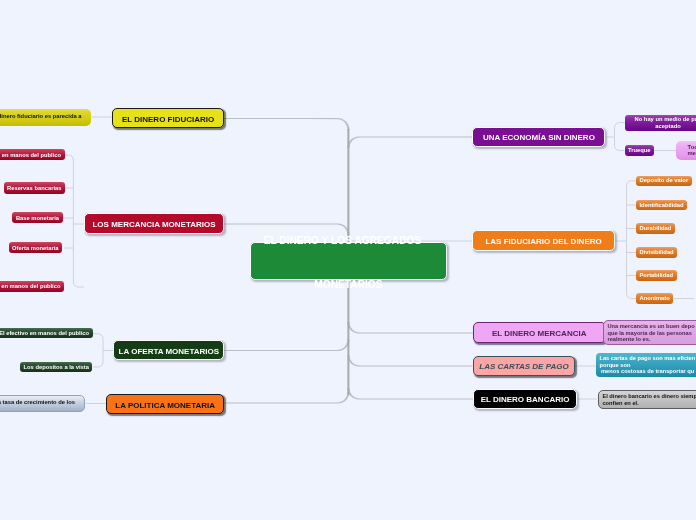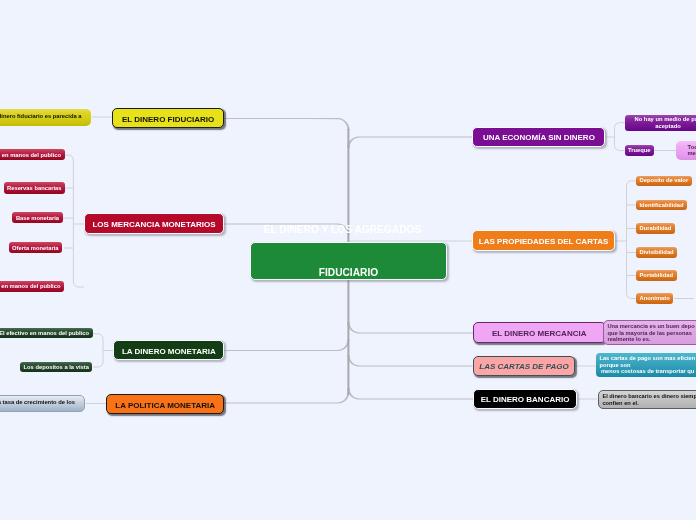--- a/index.html
+++ b/index.html
@@ -7,21 +7,21 @@
        font-family:"Liberation Sans",sans-serif;}
   #stage{position:relative;width:696px;height:520px;overflow:hidden;background:#eff3fd;}
   svg.links{position:absolute;left:0;top:0;width:696px;height:520px;pointer-events:none;}
   .node{position:absolute;box-sizing:border-box;display:flex;align-items:center;
         justify-content:center;text-align:center;border-radius:5px;line-height:1.15;
         font-weight:bold;}
   .node > span{display:block;width:100%;white-space:pre;}
   
   .branch{font-size:8px;letter-spacing:0px;padding-top:2px;
           border:1.5px solid #fbfcfd;
-          box-shadow:1.5px 1.6px 1.8px rgba(130,130,145,.55);justify-content:flex-end;}
+          box-shadow:1.5px 1.6px 1.8px rgba(130,130,145,.55);}
   .branch.dark{border:1.5px solid #1a1a1a;box-shadow:1.5px 1.6px 1.2px rgba(35,35,42,.6);}
   
   .leaf{font-size:5.8px;letter-spacing:0px;border-radius:3px;padding:0 3.5px;
         white-space:pre;width:auto;}
   .leaf > span{width:auto;}
   .gred{background:linear-gradient(180deg,#cd4763 0%,#c03150 22%,#ad123a 58%,#93071f 100%);}
   .gorange{background:linear-gradient(180deg,#eda062 0%,#e5883c 22%,#dc7822 58%,#c96510 100%);}
   .gpurple{background:linear-gradient(180deg,#9c4cae 0%,#8a2a9f 22%,#7a1795 58%,#660589 100%);}
   .gdgreen{background:linear-gradient(180deg,#4a7050 0%,#32543a 22%,#24432a 58%,#15331a 100%);}
   .gyellow{background:linear-gradient(180deg,#e4dd4b 0%,#ddd529 20%,#d4cb12 60%,#c4bb07 100%);}
@@ -92,45 +92,45 @@
     </g>
 
     <g fill="none" stroke="#a9a9ad" stroke-width="2">
       <path d="M348.4 129 V395"></path>
     </g>
   </svg>
 
   <div class="node branch" style="left:250.2px;top:241.5px;width:196.5px;height:38px;background:#1d8a37;color:#fff;
               font-size:10.2px;letter-spacing:0px;line-height:11.5px;flex-direction:column;padding-top:4px;gap:32px;">
     <span style="margin-right:12px;">EL DINERO Y LOS AGREGADOS</span>
-    <span>FIDUCIARIO</span>
+    <span>MONETARIOS</span>
   </div>
 
   <div class="node branch dark" style="left:112.1px;top:107.9px;width:112px;height:20.5px;background:#e7e117;color:#111;">
       <span>EL DINERO FIDUCIARIO</span>
     </div>
 
   <div class="node branch" style="left:83.7px;top:213.3px;width:140.7px;height:20.8px;background:#b5092c;color:#fff;">
       <span>LOS MERCANCIA MONETARIOS</span>
     </div>
 
   <div class="node branch" style="left:113.4px;top:340px;width:110.9px;height:20.3px;background:#143d15;color:#fff;">
-      <span>LA DINERO MONETARIA</span>
+      <span>LA OFERTA MONETARIOS</span>
     </div>
 
   <div class="node branch dark" style="left:106px;top:393.8px;width:118.3px;height:20.7px;background:#f97316;color:#111;">
       <span>LA POLITICA MONETARIA</span>
     </div>
 
   <div class="node branch" style="left:472.4px;top:126.8px;width:133.1px;height:20.5px;background:#7b0f94;color:#fff;">
       <span>UNA ECONOMÍA SIN DINERO</span>
     </div>
 
   <div class="node branch" style="left:471.9px;top:230.3px;width:143.4px;height:20.9px;background:#ef7d1a;color:#fff;">
-      <span>LAS PROPIEDADES DEL CARTAS</span>
+      <span>LAS FIDUCIARIO DEL DINERO</span>
     </div>
 
   <div class="node branch dark" style="left:472.7px;top:322px;width:133px;height:20.5px;background:#efa6f5;color:#512355;border-color:#6d2676;">
       <span>EL DINERO MERCANCIA</span>
     </div>
 
   <div class="node branch dark" style="left:472.6px;top:355.9px;width:102.7px;height:20.3px;background:#fca5a5;color:#32505c;border-color:#3b525c;font-style:italic;">
       <span>LAS CARTAS DE PAGO</span>
     </div>
 

